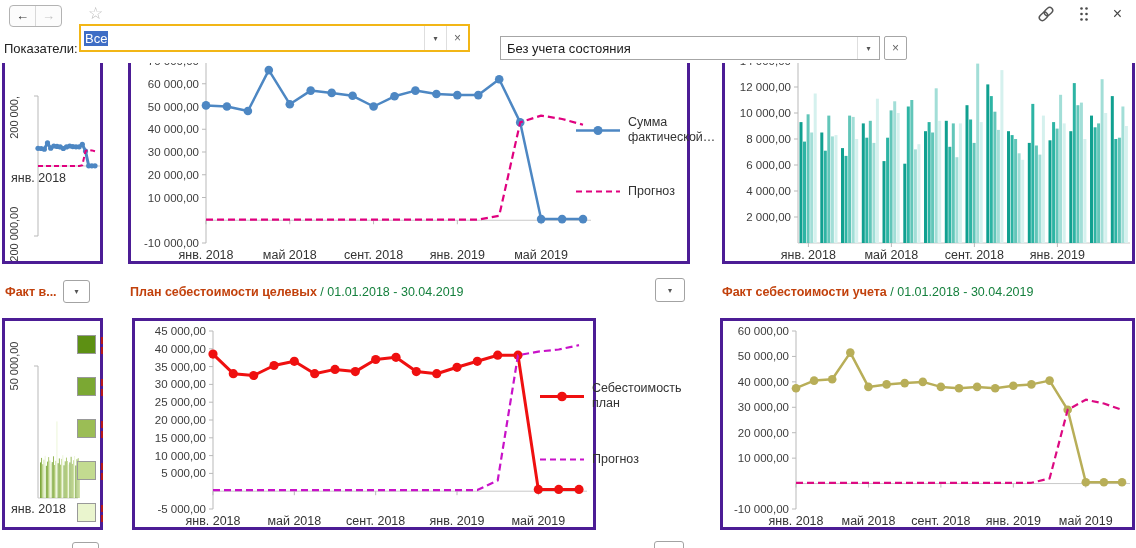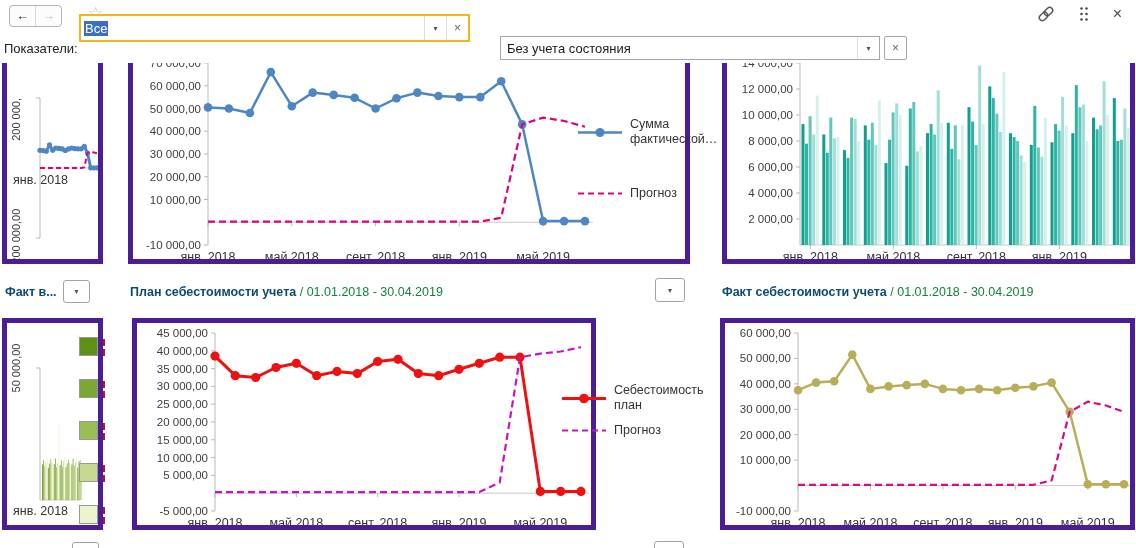--- a/index.html
+++ b/index.html
@@ -12,51 +12,51 @@
     border-radius:4px;display:flex;background:#fcfcfc;overflow:hidden}
   .nav{flex:1;border:none;background:none;font-size:13px;color:#333;cursor:pointer;line-height:20px;padding:0}
   .nav.fwd{border-left:1px solid #d8d8d8;color:#c4c4c4}
   .star{position:absolute;left:88px;top:3px;font-size:17px;color:#bbb;cursor:pointer}
   .title{position:absolute;left:118px;top:4px;font-size:16px;color:#1a1a1a;white-space:nowrap}
   .tbicons{position:absolute;right:14px;top:5px;display:flex;gap:24px;align-items:center}
   .tbic{cursor:pointer;display:flex;align-items:center}
   .tbic.close{font-size:16px;color:#444;line-height:16px}
 
   .flabel{position:absolute;left:4px;top:41px;font-size:13px;color:#222}
-  .combo1{position:absolute;left:79px;top:14px;width:391px;height:28px;border:2px solid #f2b616;
+  .combo1{position:absolute;left:79px;top:24px;width:391px;height:28px;border:2px solid #f2b616;
     background:#fff;display:flex;align-items:center}
   .combo1 .txt{flex:1;padding-left:3px;font-size:13px;overflow:hidden;white-space:nowrap}
   .sel{background:#3e6dc5;color:#fff;padding:0 1px}
   .cbtn{width:22px;align-self:stretch;border-left:1px solid #dedede;display:flex;align-items:center;
     justify-content:center;font-size:8px;color:#555;cursor:pointer}
   .cbtn.clr{font-size:12px;color:#666}
   .combo2{position:absolute;left:500px;top:36px;width:380px;height:24px;border:1px solid #a6a6a6;
     background:#fff;display:flex;align-items:center}
   .combo2 .txt{flex:1;padding-left:6px;font-size:13px;color:#1a1a1a;white-space:nowrap;overflow:hidden}
   .xsq{position:absolute;left:884px;top:36px;width:23px;height:24px;border:1px solid #a6a6a6;
     border-radius:2px;background:#fff;font-size:12px;color:#666;cursor:pointer}
 
   
-  .panel{position:absolute;border:5px solid #4c1d95;background:#fff}
+  .panel{position:absolute;border:3px solid #4c1d95;background:#fff}
   #p-r1mini{left:2px;top:48px;width:101px;height:216px}
   #p-r1main{left:128px;top:48px;width:562px;height:216px}
   #p-r1bars{left:722px;top:48px;width:413px;height:216px}
   #p-r2mini{left:2px;top:318px;width:101px;height:212px}
   #p-r2plan{left:132px;top:318px;width:464px;height:212px}
   #p-r2fact{left:720px;top:318px;width:415px;height:212px}
   .chart{position:absolute;left:0;top:0;right:0;bottom:0;overflow:hidden}
   .chart svg{display:block}
 
   .legend{position:absolute;display:flex;flex-direction:column;gap:38px;z-index:2}
   .lg-item{display:flex;align-items:center;gap:7px;font-size:12.5px;color:#333;line-height:1.22}
   .lg-sample{flex:0 0 auto}
 
   
   .hdr{position:absolute;font-size:12.5px;white-space:nowrap}
-  .hdr-bold{font-weight:bold;color:#0c4a6e}
+  .hdr-bold{font-weight:bold;color:#c2410c}
   .hdr-gray{color:#15803d}
   .ddbtn{position:absolute;border:1px solid #a3a3a3;border-radius:3px;background:#fff;color:#555;
     font-size:8px;display:flex;align-items:center;justify-content:center;cursor:pointer}
   .stub{position:absolute;height:12px;border:1px solid #a3a3a3;border-radius:3px;background:#fff}
 
   
   .lsq{position:absolute;left:72px;width:19px;height:19px;border:1px solid #999}
   .redfrag{position:absolute;width:2px;height:7px;background:#b61919}
 </style>
 </head>
@@ -391,21 +391,21 @@
         <circle cx="322.0" cy="46.3" r="4.6" fill="#ef1010"></circle>
         <circle cx="342.3" cy="40.3" r="4.6" fill="#ef1010"></circle>
         <circle cx="362.7" cy="34.2" r="4.6" fill="#ef1010"></circle>
         <circle cx="383.0" cy="34.2" r="4.6" fill="#ef1010"></circle>
         <circle cx="403.3" cy="168.4" r="4.6" fill="#ef1010"></circle>
         <circle cx="423.7" cy="168.4" r="4.6" fill="#ef1010"></circle>
         <circle cx="444.0" cy="168.4" r="4.6" fill="#ef1010"></circle>
         <polyline points="78.0,169.1 98.3,169.1 118.7,169.1 139.0,169.1 159.3,169.1 179.7,169.1 200.0,169.1 220.3,169.1 240.7,169.1 261.0,169.1 281.3,169.1 301.7,169.1 322.0,169.1 342.3,169.1 362.7,159.5 383.0,34.2 403.3,30.6 423.7,28.5 444.0,24.2" fill="none" stroke="#c812c8" stroke-width="2.2" stroke-linejoin="round" stroke-dasharray="7 4"></polyline>
       </svg>
     </div>
-  <div class="legend" style="left:424px;top:60px;width:118px;gap:9px">
+  <div class="legend" style="left:404px;top:60px;width:118px;gap:40px">
     <div class="lg-item">
       <svg class="lg-sample" width="46" height="13">
         <line x1="1" y1="6.5" x2="45" y2="6.5" stroke-width="2.8" stroke="#ef1010"></line>
           <circle cx="23" cy="6.5" r="4.8" fill="#ef1010"></circle>
       </svg>
       <span>Себестоимость план</span>
     </div>
     <div class="lg-item">
       <svg class="lg-sample" width="46" height="13">
         <line x1="1" y1="6.5" x2="45" y2="6.5" stroke-width="2.2" stroke-dasharray="6 4" stroke="#c812c8"></line>
@@ -468,21 +468,21 @@
       </svg>
     </div>
 </div>
 
 <div class="hdr" style="left:5px;top:285px">
   <span class="hdr-bold">Факт в...</span>
 </div>
 <button class="ddbtn" style="left:63px;top:280px;width:27px;height:23px">▾</button>
 
 <div class="hdr" style="left:130px;top:285px">
-  <span class="hdr-bold">План себестоимости учета</span><span class="hdr-gray"> / 01.01.2018 - 30.04.2019</span>
+  <span class="hdr-bold">План себестоимости целевых</span><span class="hdr-gray"> / 01.01.2018 - 30.04.2019</span>
 </div>
 <button class="ddbtn" style="left:655px;top:278px;width:30px;height:24px">▾</button>
 
 <div class="hdr" style="left:722px;top:285px">
   <span class="hdr-bold">Факт себестоимости учета</span><span class="hdr-gray"> / 01.01.2018 - 30.04.2019</span>
 </div>
 
 <div class="stub" style="left:72px;top:542px;width:27px"></div>
 <div class="stub" style="left:654px;top:541px;width:30px"></div>
 

